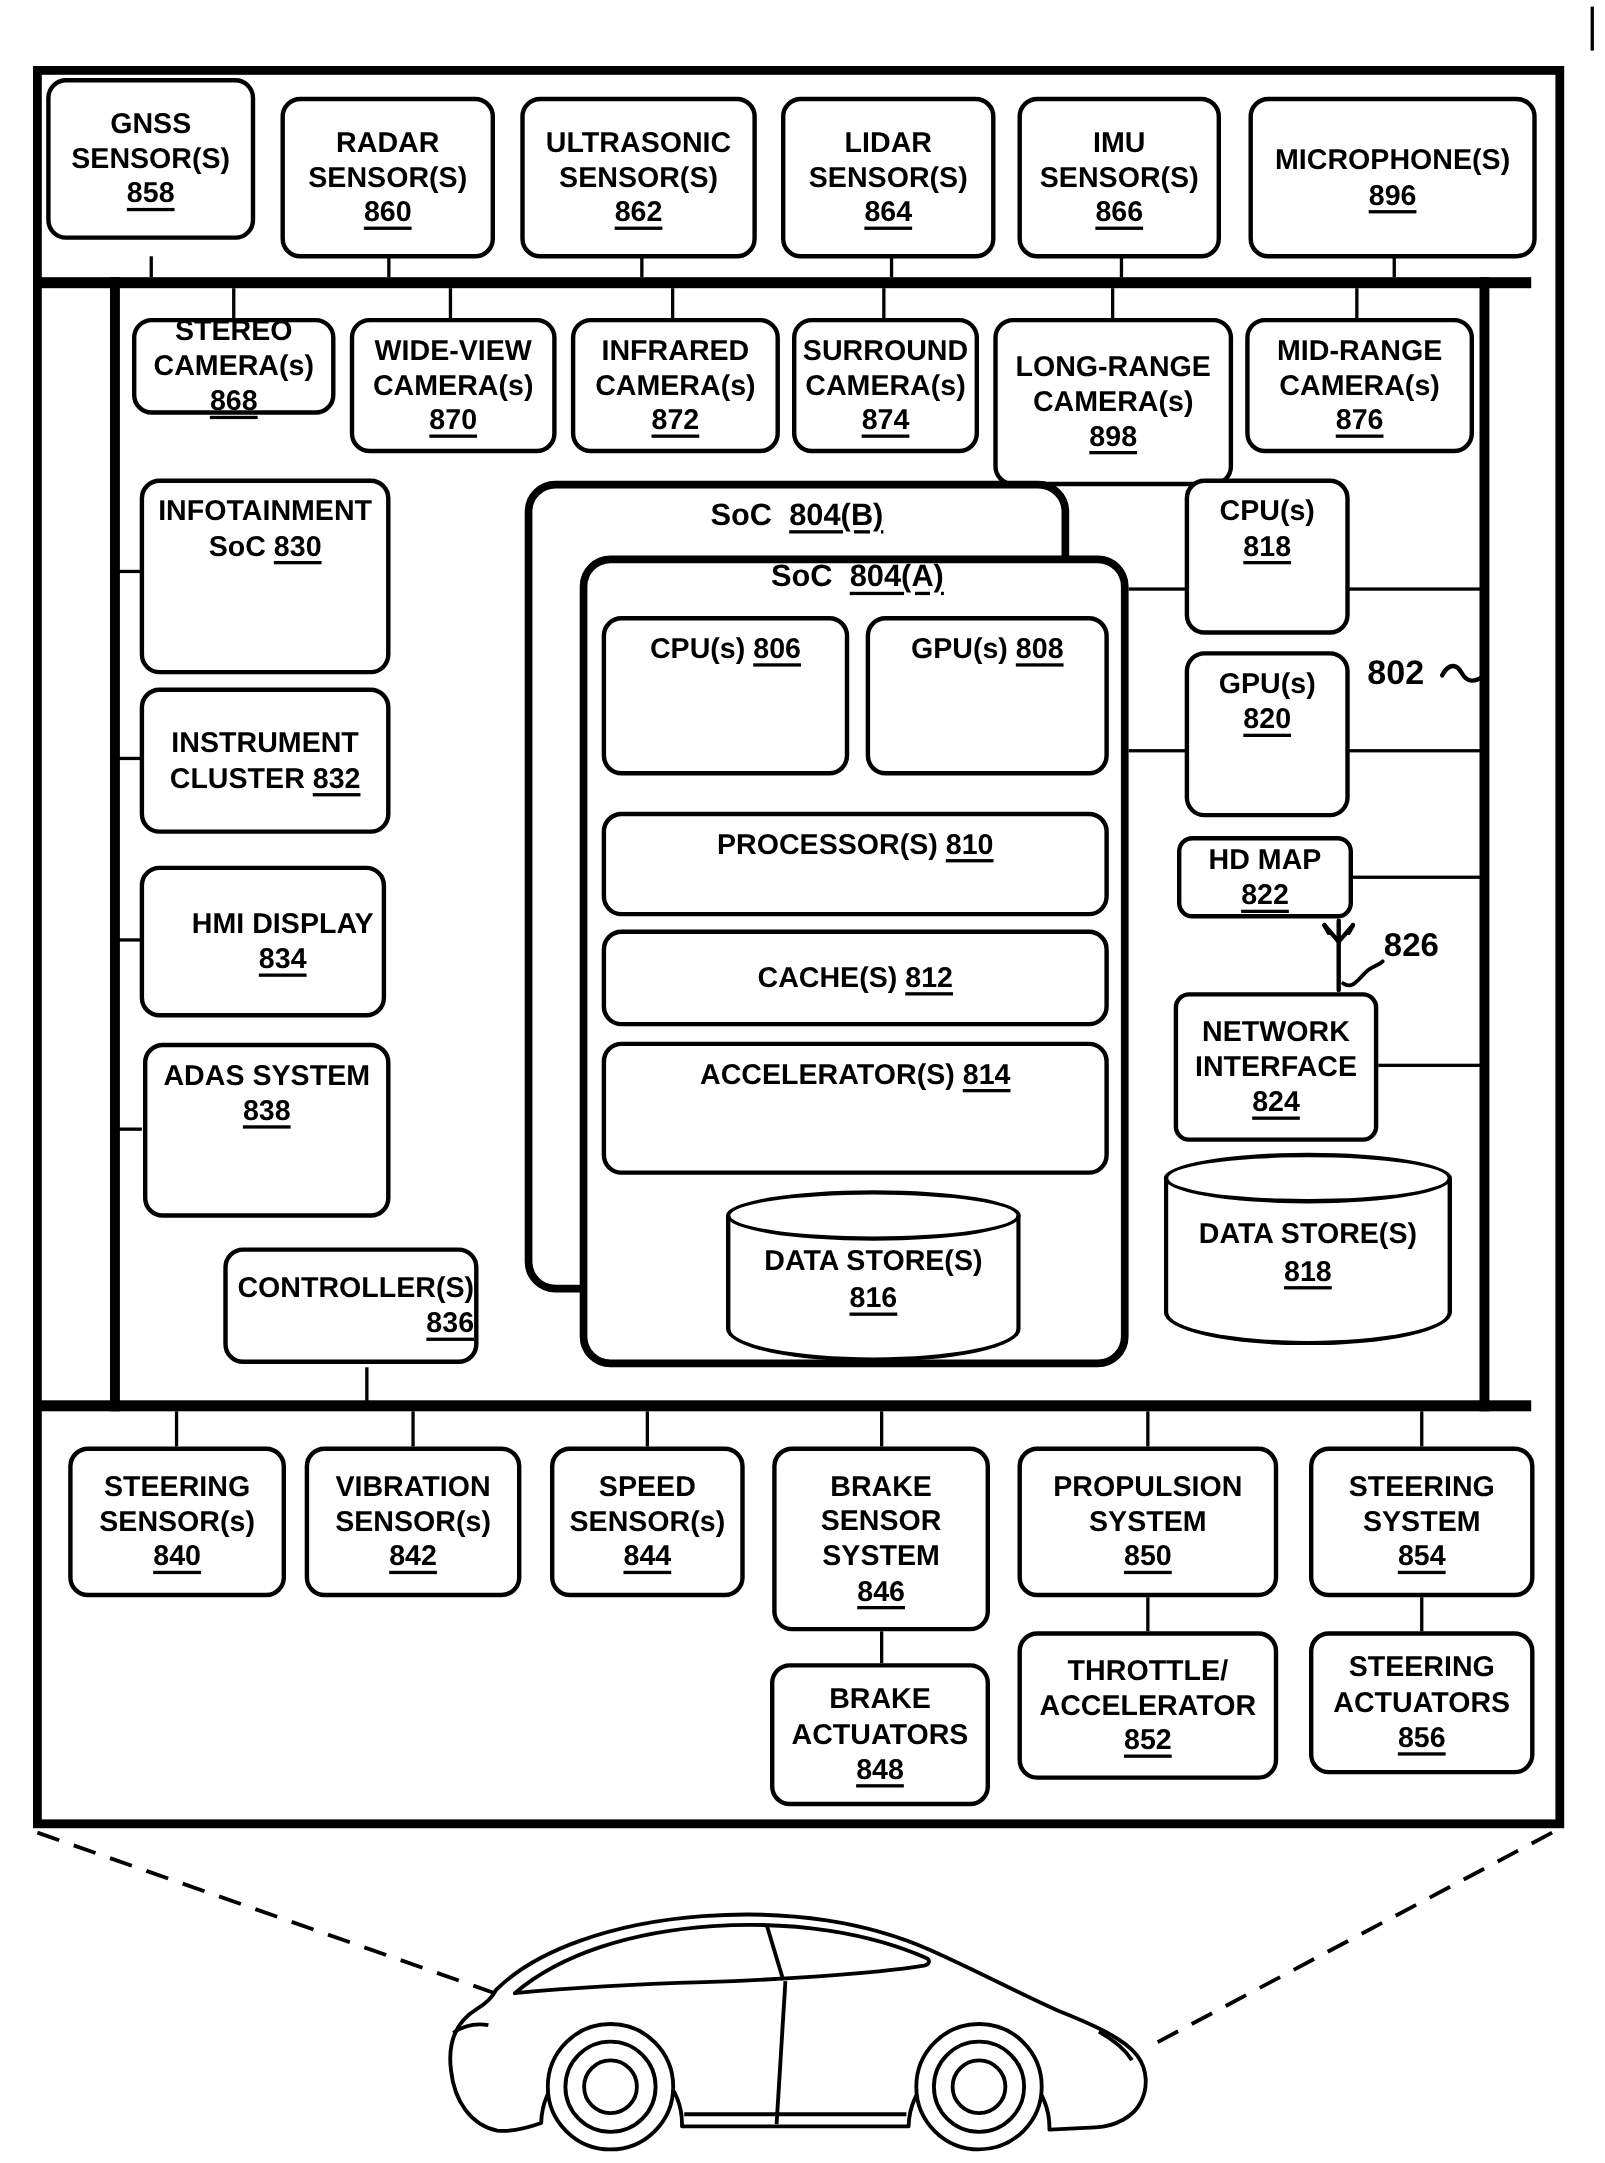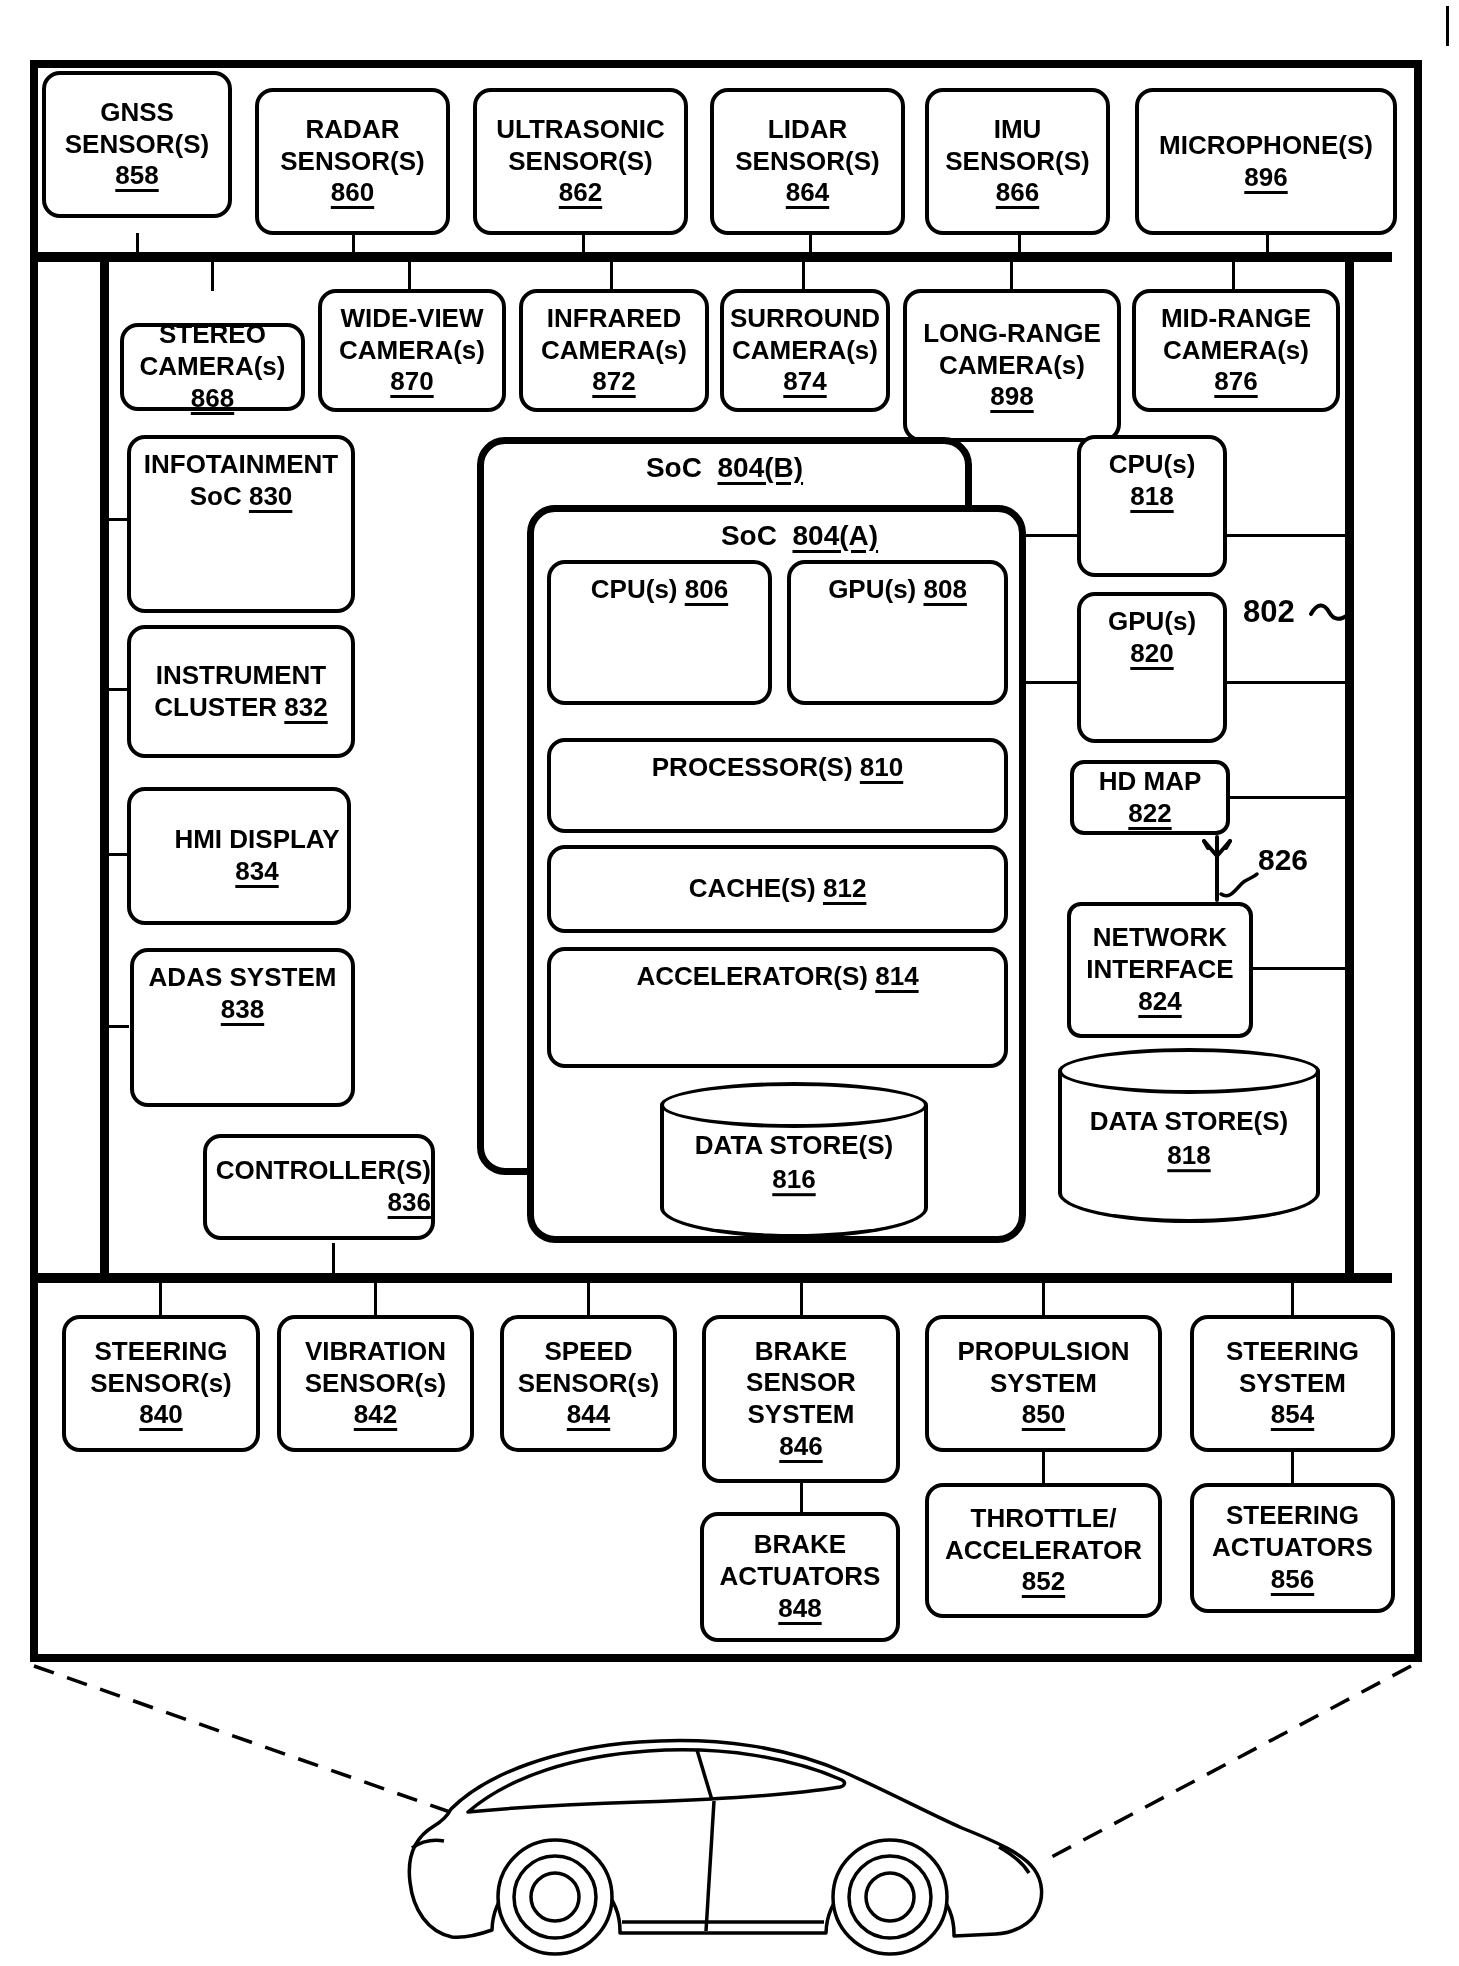--- a/index.html
+++ b/index.html
@@ -96,21 +96,21 @@
 <div class="box" style="left:925px;top:88px;width:185px;height:147px;">
   <span class="t">IMU</span>
   <span class="t">SENSOR(S)</span>
   <span class="t num">866</span>
 </div>
 <div class="box" style="left:1135px;top:88px;width:262px;height:147px;">
   <span class="t">MICROPHONE(S)</span>
   <span class="t num">896</span>
 </div>
 
-<div class="box" style="left:120px;top:289px;width:185px;height:88px;margin-top:34px;">
+<div class="box" style="left:120px;top:289px;width:185px;height:88px;">
   <span class="t">STEREO</span>
   <span class="t">CAMERA(s)</span>
   <span class="t num">868</span>
 </div>
 <div class="box" style="left:318px;top:289px;width:188px;height:123px;">
   <span class="t">WIDE-VIEW</span>
   <span class="t">CAMERA(s)</span>
   <span class="t num">870</span>
 </div>
 <div class="box" style="left:519px;top:289px;width:190px;height:123px;">
@@ -153,21 +153,21 @@
 <div class="box" style="left:203px;top:1134px;width:232px;height:106px;text-align:right;">
   <span class="t">CONTROLLER(S)</span>
   <span class="t num">836</span>
 </div>
 
 <div class="soc" style="left:477px;top:437px;width:495px;height:738px;z-index:2;"></div>
 <div class="soc-label" style="left:477px;top:452px;width:495px;z-index:3;">
   <span>SoC</span>&nbsp; <span class="num">804(B)</span>
 </div>
 <div class="soc" style="left:527px;top:505px;width:499px;height:738px;z-index:3;"></div>
-<div class="soc-label" style="left:527px;top:520px;width:505px;z-index:4;margin-left:20px;">
+<div class="soc-label" style="left:527px;top:508px;width:505px;z-index:4;">
   <span>SoC</span>&nbsp; <span class="num">804(A)</span>
 </div>
 <div class="box top" style="left:547px;top:560px;width:225px;height:145px;z-index:4;">
   <span class="t"><span>CPU(s)</span> <span class="num">806</span></span>
 </div>
 <div class="box top" style="left:787px;top:560px;width:221px;height:145px;z-index:4;">
   <span class="t"><span>GPU(s)</span> <span class="num">808</span></span>
 </div>
 <div class="box top" style="left:547px;top:738px;width:461px;height:95px;z-index:4;">
   <span class="t"><span>PROCESSOR(S)</span> <span class="num">810</span></span>

